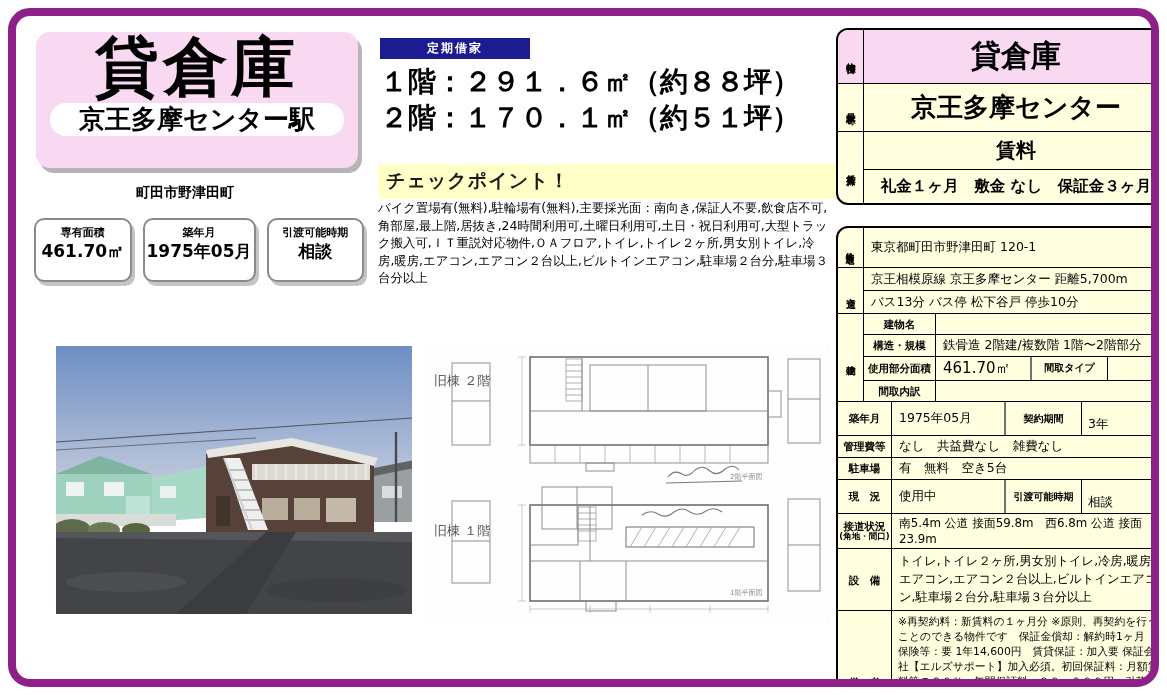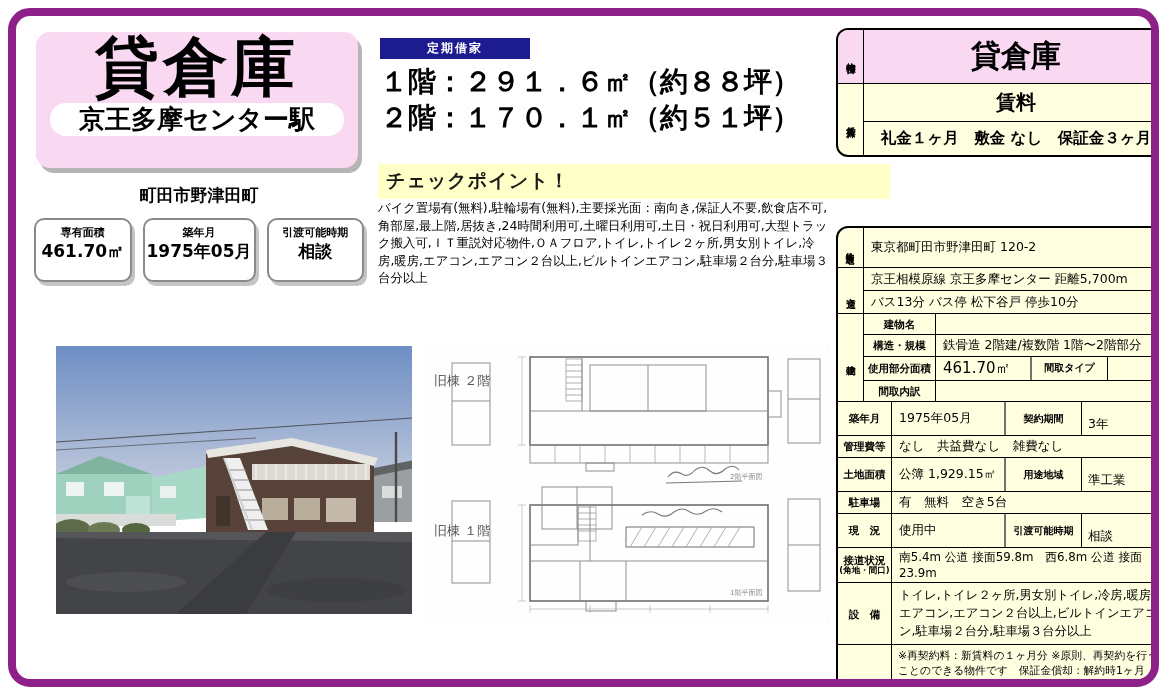--- a/index.html
+++ b/index.html
@@ -26,21 +26,21 @@
     box-shadow: 4px 5px 0 rgba(120,120,120,.55);
     display: flex; flex-direction: column; align-items: center; justify-content: flex-start;
     padding: 2px 8px 8px;
   }
   .title-main { font-size: 64px; font-weight: bold; color: #000; line-height: 1.05; letter-spacing: 4px; white-space: nowrap; }
   .station-box {
     margin-top: 2px; background: #ffffff; border-radius: 16px;
     width: 294px; text-align: center; font-size: 26px; font-weight: bold; line-height: 1.25;
     white-space: nowrap;
   }
-  .town { position: absolute; left: 22px; top: 168px; width: 322px; text-align: center; font-size: 17px; font-weight: bold; }
+  .town { position: absolute; left: 8px; top: 168px; width: 322px; text-align: center; font-size: 14px; font-weight: bold; }
   .stat-row { position: absolute; left: 18px; top: 202px; width: 330px; display: flex; gap: 11px; }
   .stat-box {
     flex: 1; border: 2px solid #8a8a8a; border-radius: 10px; background: #fff;
     box-shadow: 3px 4px 0 rgba(140,140,140,.5);
     text-align: center; padding: 5px 2px 17px;
   }
   .stat-label { font-size: 11px; font-weight: bold; }
   .stat-value { font-size: 17px; font-weight: bold; white-space: nowrap; }
   .photo-wrap { position: absolute; left: 40px; top: 330px; width: 356px; height: 268px; }
   
@@ -313,38 +313,42 @@
       <text x="300" y="246" font-size="7" fill="#8a8a8a">1階平面図</text>
     </svg>
   </div>
 
   <div class="rt">
     <div class="rrow pinkrow">
       <div class="vlab">物件種目</div>
       <div class="big-type">貸倉庫</div>
     </div>
     <div class="rrow">
+      <div class="vlab">最寄駅</div>
+      <div class="big-station">京王多摩センター</div>
+    </div>
+    <div class="rrow">
       <div class="vlab">賃貸条件</div>
       <div class="stack">
         <div class="srow">
           <div class="rent-line">
             <span class="rent-lab">賃料</span>
           </div>
         </div>
         <div class="srow">
           <div class="terms-line">礼金１ヶ月　敷金 なし　保証金３ヶ月</div>
         </div>
       </div>
     </div>
   </div>
 
   <div class="rt rt2">
     <div class="rrow" style="min-height:40px">
       <div class="vlab" style="font-size:8.5px">物件所在地</div>
-      <div class="val">東京都町田市野津田町 120-2</div>
+      <div class="val">東京都町田市野津田町 120-1</div>
     </div>
     <div class="rrow">
       <div class="vlab">交通</div>
       <div class="stack">
         <div class="srow">
             <div class="val" style="min-height:22px">京王相模原線 京王多摩センター 距離5,700m</div>
           </div>
         <div class="srow">
             <div class="val" style="min-height:22px">バス13分 バス停 松下谷戸 停歩10分</div>
           </div>
@@ -376,26 +380,20 @@
     <div class="rrow" style="min-height:20px">
       <div class="lab">築年月</div>
       <div class="val">1975年05月</div>
       <div class="lab2">契約期間</div>
       <div class="val2">3年</div>
     </div>
     <div class="rrow" style="min-height:20px">
       <div class="lab">管理費等</div>
       <div class="val">なし　共益費なし　雑費なし</div>
     </div>
-    <div class="rrow" style="min-height:22px">
-      <div class="lab">土地面積</div>
-      <div class="val">公簿 1,929.15㎡</div>
-      <div class="lab2">用途地域</div>
-      <div class="val2">準工業</div>
-    </div>
     <div class="rrow" style="min-height:20px">
       <div class="lab">駐車場</div>
       <div class="val">有　無料　空き5台</div>
     </div>
     <div class="rrow" style="min-height:26px">
       <div class="lab">現　況</div>
       <div class="val">使用中</div>
       <div class="lab2">引渡可能時期</div>
       <div class="val2">相談</div>
     </div>

